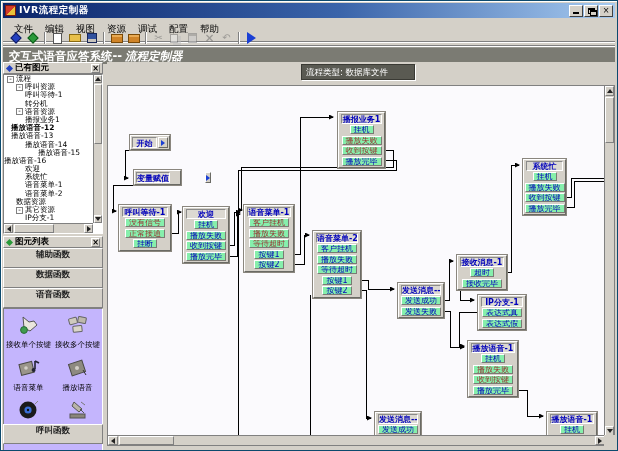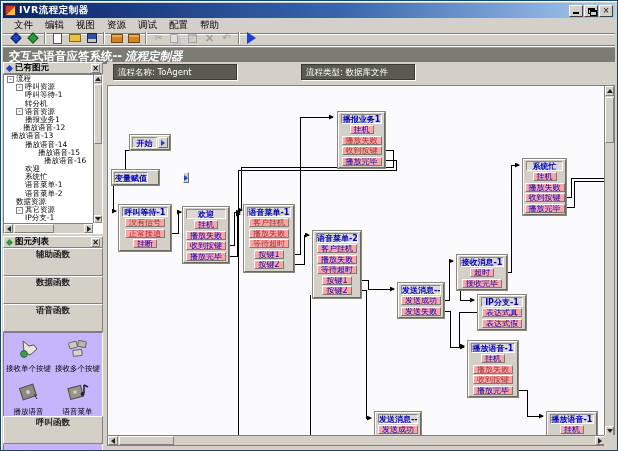--- a/index.html
+++ b/index.html
@@ -13,21 +13,21 @@
   .appicon { width:11px; height:11px; margin-right:3px;
              background:linear-gradient(135deg,#d23b2a 50%,#e8c23a 50%); border:1px solid #7a1a10; }
   .titletext { color:#fff; font-size:9.5px; font-weight:bold; flex:1; letter-spacing:.5px; }
   .winbtn { width:14px; height:12px; background:#d4d0c8; border:1px solid;
             border-color:#fff #404040 #404040 #fff; margin-left:1px; font-size:8px;
             line-height:10px; text-align:center; position:relative; }
   .minbar { position:absolute; left:3px; bottom:2px; width:6px; height:2px; background:#000; }
   .restsq { position:absolute; left:3px; top:2px; width:7px; height:6px; border:1px solid #000; border-top-width:2px; }
   .restsq2 { position:absolute; left:5px; top:4px; width:7px; height:6px; border:1px solid #000; border-top-width:2px; background:#d4d0c8; }
   
-  .menubar { position:absolute; left:2px; top:17px; right:2px; height:16px;
+  .menubar { position:absolute; left:2px; top:17px; right:2px; height:24px;
              display:flex; align-items:center; padding-left:5px; gap:0;
              border-bottom:1px solid #808080; box-shadow:0 1px 0 #fff; }
   .menu-item { font-size:9.5px; padding:0 6px; color:#000; }
   
   .toolbar { position:absolute; left:2px; top:30px; right:2px; height:15px;
              display:flex; align-items:center; padding-left:4px;
              border-bottom:1px solid #808080; box-shadow:0 1px 0 #fff; }
   .tb-btn { width:17px; height:13px; display:flex; align-items:center; justify-content:center;
             border:1px solid transparent; position:relative; }
   .tb-btn.disabled { opacity:.5; filter:grayscale(1); }
@@ -63,21 +63,21 @@
           background:#fff; font-size:7px; margin-right:2px; flex:none; }
   .tlabel { white-space:nowrap; }
   .vscr { position:absolute; right:0; top:0; width:9px; bottom:10px; background:#d4d0c8; border-left:1px solid #808080; }
   .hscr { position:absolute; left:0; bottom:0; right:9px; height:10px; background:#d4d0c8; border-top:1px solid #808080; }
   .sbtn { position:absolute; background:#d4d0c8; border:1px solid; border-color:#fff #808080 #808080 #fff;
           display:flex; align-items:center; justify-content:center; }
   .tri-u { width:0;height:0;border-left:3px solid transparent;border-right:3px solid transparent;border-bottom:4px solid #222; }
   .tri-d { width:0;height:0;border-left:3px solid transparent;border-right:3px solid transparent;border-top:4px solid #222; }
   .tri-l { width:0;height:0;border-top:3px solid transparent;border-bottom:3px solid transparent;border-right:4px solid #222; }
   .tri-r { width:0;height:0;border-top:3px solid transparent;border-bottom:3px solid transparent;border-left:4px solid #222; }
-  .panel-btn { height:28px; line-height:10px; text-align:center; font-size:8.5px; font-weight:bold; color:#222;
+  .panel-btn { height:20px; line-height:10px; text-align:center; font-size:8.5px; font-weight:bold; color:#222;
                background:#d4d0c8; border:1px solid; border-color:#fff #808080 #808080 #fff; }
   .icongrid { height:146px; background:#c4b5fd; border:1px solid; border-color:#808080 #fff #fff #808080;
               display:grid; grid-template-columns:1fr 1fr; align-content:start; padding-top:2px; }
   .icell { text-align:center; padding:2px 1px 4px; }
   .isvg svg { width:24px; height:24px; }
   .ilabel { font-size:7.5px; line-height:8.5px; color:#000; }
   .callfn { position:absolute; left:0; right:0; bottom:3px; }
   
   .rightpane { position:absolute; left:106px; top:61px; right:2px; bottom:3px; background:#d4d0c8; }
   .flowhead { position:absolute; left:0; top:0; right:0; height:23px; }
@@ -87,21 +87,21 @@
             border:1px solid; border-color:#808080 #fff #fff #808080; overflow:hidden; }
   #wires { position:absolute; left:-106px; top:-84px; width:618px; height:451px; }
   .wire { fill:none; stroke:#000; stroke-width:1; shape-rendering:crispEdges; }
   .fbox { position:absolute; background:#d4d0c8; border:1px solid; border-color:#fff #6a6a64 #6a6a64 #fff;
           box-shadow:0 0 0 1px #8a867e; padding-bottom:1px; }
   .fb-title { margin:1px 2px 0; height:10px; line-height:9px; text-align:center; font-size:8px; font-weight:bold;
               color:#0000bb; background:#dcd9d2; border:1px solid; border-color:#8a8a8a #fff #fff #8a8a8a;
               white-space:nowrap; overflow:hidden; }
   .fb-roww { height:10.5px; text-align:center; }
   .fb-cell { display:inline-block; max-width:100%; padding:0 3px; height:9px; line-height:8px; font-size:8px;
-             color:#0000bb; background:#fca5a5; border:1px solid; border-color:#fff #7a7a74 #7a7a74 #fff;
+             color:#0000bb; background:#86efac; border:1px solid; border-color:#fff #7a7a74 #7a7a74 #fff;
              white-space:nowrap; overflow:hidden; vertical-align:top; margin-top:1px; }
   .fb-cell.red { color:#993333; }
   .fbox.simple { height:15px; display:flex; align-items:stretch; padding:1px; }
   .fs-label { flex:1; text-align:center; font-size:8px; font-weight:bold; color:#0000bb; line-height:11px;
               background:#dcd9d2; border:1px solid; border-color:#8a8a8a #fff #fff #8a8a8a; white-space:nowrap; }
   .fs-btn { width:10px; margin-left:1px; background:#d4d0c8; border:1px solid; border-color:#fff #6a6a64 #6a6a64 #fff;
             display:flex; align-items:center; justify-content:center; }
   .fs-btn .tri { width:0;height:0;border-left:4px solid #1a3fd4;border-top:3px solid transparent;border-bottom:3px solid transparent; }
   .cvscroll { position:absolute; right:0; top:23px; width:11px; height:352px; background:#d4d0c8; border:1px solid #808080; }
   .chscroll { position:absolute; left:0; bottom:1px; width:499px; height:11px; background:#d4d0c8; border:1px solid #808080; }
@@ -210,33 +210,33 @@
           <div class="tree-row" style="padding-left: 21px;">
             <span class="tlabel">转分机</span>
           </div>
           <div class="tree-row" style="padding-left: 12px;">
             <span class="texp">-</span>
             <span class="tlabel">语音资源</span>
           </div>
           <div class="tree-row" style="padding-left: 21px;">
             <span class="tlabel">播报业务1</span>
           </div>
-          <div class="tree-row" style="padding-left: 19px;">
+          <div class="tree-row" style="padding-left: 7px; font-weight: bold;">
             <span class="tlabel">播放语音-12</span>
           </div>
           <div class="tree-row" style="padding-left: 7px;">
             <span class="tlabel">播放语音-13</span>
           </div>
           <div class="tree-row" style="padding-left: 21px;">
             <span class="tlabel">播放语音-14</span>
           </div>
           <div class="tree-row" style="padding-left: 21px; justify-content: center;">
             <span class="tlabel">播放语音-15</span>
           </div>
-          <div class="tree-row" style=" margin-left: 40px;">
+          <div class="tree-row" style="">
             <span class="tlabel">播放语音-16</span>
           </div>
           <div class="tree-row" style="padding-left: 21px;">
             <span class="tlabel">欢迎</span>
           </div>
           <div class="tree-row" style="padding-left: 21px;">
             <span class="tlabel">系统忙</span>
           </div>
           <div class="tree-row" style="padding-left: 21px;">
             <span class="tlabel">语音菜单-1</span>
@@ -296,38 +296,38 @@
         <div class="icell">
           <div class="isvg"><svg viewBox="0 0 24 24">
               <rect x="3" y="5" width="8" height="6" rx="1" fill="#cfcabe" stroke="#666" transform="rotate(-15 7 8)"></rect>
               <rect x="12" y="4" width="8" height="6" rx="1" fill="#bdb8ac" stroke="#666" transform="rotate(12 16 7)"></rect>
               <rect x="7" y="13" width="9" height="6" rx="1" fill="#dad5c9" stroke="#666" transform="rotate(-6 11 16)"></rect>
             </svg></div>
           <div class="ilabel">接收多个按键</div>
         </div>
         <div class="icell">
           <div class="isvg"><svg viewBox="0 0 24 24">
-              <rect x="4" y="6" width="14" height="12" fill="#8e8a80" stroke="#4a4a44" transform="rotate(-18 11 12)"></rect>
-              <circle cx="11" cy="12" r="2" fill="#d4d0c8"></circle>
-              <path d="M17 14l3 5" stroke="#333" fill="none"></path>
-            </svg></div>
-          <div class="ilabel">播放语音</div>
-        </div>
-        <div class="icell">
-          <div class="isvg"><svg viewBox="0 0 24 24">
               <rect x="3" y="7" width="13" height="11" fill="#9a958a" stroke="#4a4a44" transform="rotate(-14 9 12)"></rect>
               <circle cx="9" cy="12" r="1.8" fill="#d4d0c8"></circle>
               <path d="M18 5v8" stroke="#223" stroke-width="1.6" fill="none"></path>
               <circle cx="16.6" cy="14" r="2" fill="#223"></circle>
               <path d="M18 5l4 2" stroke="#223" stroke-width="1.6" fill="none"></path>
             </svg></div>
           <div class="ilabel">语音菜单</div>
         </div>
         <div class="icell">
           <div class="isvg"><svg viewBox="0 0 24 24">
+              <rect x="4" y="6" width="14" height="12" fill="#8e8a80" stroke="#4a4a44" transform="rotate(-18 11 12)"></rect>
+              <circle cx="11" cy="12" r="2" fill="#d4d0c8"></circle>
+              <path d="M17 14l3 5" stroke="#333" fill="none"></path>
+            </svg></div>
+          <div class="ilabel">播放语音</div>
+        </div>
+        <div class="icell">
+          <div class="isvg"><svg viewBox="0 0 24 24">
               <circle cx="11" cy="12" r="8.5" fill="#1b1b1b"></circle>
               <circle cx="11" cy="12" r="3.6" fill="#3a6fd8"></circle>
               <circle cx="11" cy="12" r="1.2" fill="#111"></circle>
               <path d="M18 6l3-3" stroke="#888" fill="none"></path>
             </svg></div>
           <div class="ilabel">录音</div>
         </div>
         <div class="icell">
           <div class="isvg"><svg viewBox="0 0 24 24">
               <path d="M8 4l8 7-3 3-7-6z" fill="#b9b4a8" stroke="#555"></path>
@@ -338,24 +338,20 @@
           <div class="ilabel">播放录音</div>
         </div>
       </div>
     <div class="callfn" id="callfnwrap">
         <div class="panel-btn">呼叫函数</div>
       </div>
   </div>
 
   <div class="rightpane">
     <div class="flowhead">
-      <div class="darkbox" style="left:6px;width:124px">
-        <span>流程名称:</span>
-        <span>ToAgent</span>
-      </div>
       <div class="darkbox" style="left:194px;width:114px">
         <span>流程类型:</span>
         <span>数据库文件</span>
       </div>
     </div>
     <div class="canvas">
       <svg id="wires" xmlns="http://www.w3.org/2000/svg">
         <defs>
           <marker id="arr" markerWidth="6" markerHeight="6" refX="4" refY="2.5" orient="auto">
             <path d="M0,0 L5,2.5 L0,5 z" fill="#000"></path>
@@ -382,21 +378,21 @@
           <polyline points="564,205 572,205 572,179 604,179" class="wire"></polyline>
           <polyline points="308,293 308,435" class="wire"></polyline>
         </svg>
       <div id="boxlayer">
           <div class="fbox simple" style="left: 22px; top: 49px; width: 40px;">
             <span class="fs-label">开始</span>
             <span class="fs-btn">
               <span class="tri"></span>
             </span>
           </div>
-          <div class="fbox simple" style="left: 4px; top: 84px; width: 47px; gap: 34px;">
+          <div class="fbox simple" style="left: 26px; top: 84px; width: 47px; gap: 34px;">
             <span class="fs-label">变量赋值</span>
             <span class="fs-btn">
               <span class="tri"></span>
             </span>
           </div>
           <div class="fbox" style="left: 11px; top: 119px; width: 52px;">
             <div class="fb-title">呼叫等待-1</div>
             <div class="fb-roww"><span class="fb-cell red">没有信号</span></div>
             <div class="fb-roww"><span class="fb-cell red">正常接通</span></div>
             <div class="fb-roww"><span class="fb-cell">挂断</span></div>

